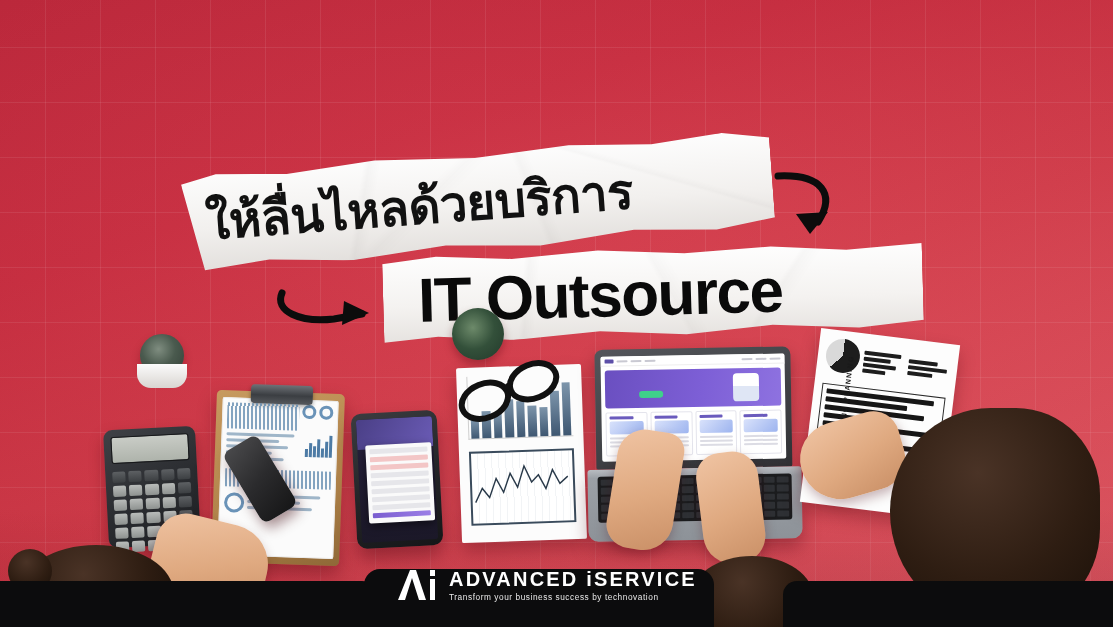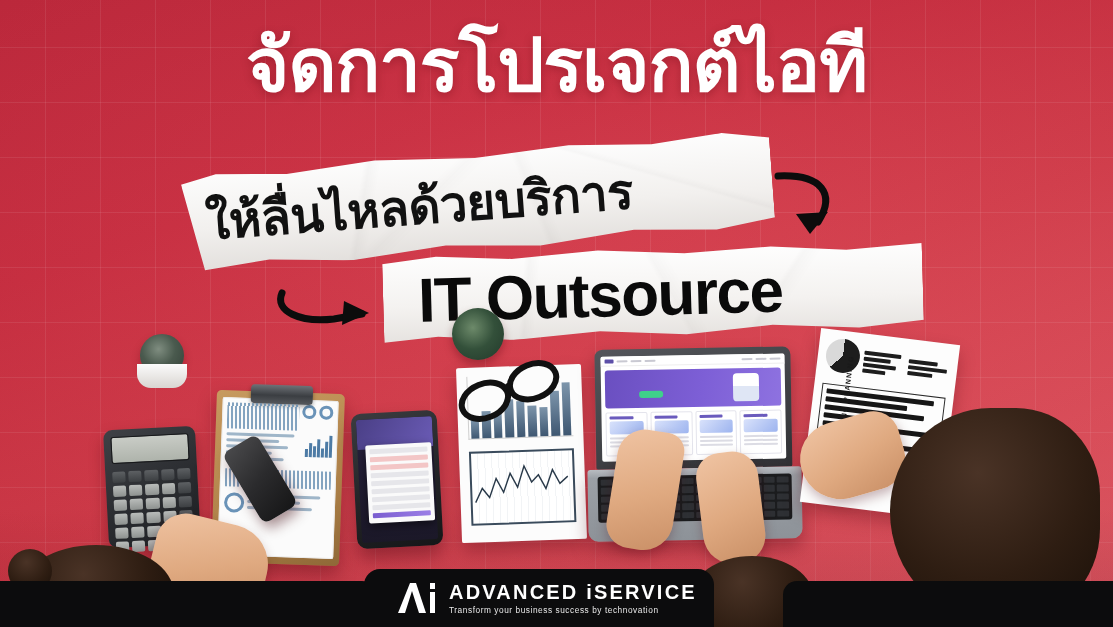--- a/index.html
+++ b/index.html
@@ -214,37 +214,36 @@
   
   .person{position:absolute;}
   .hair{border-radius:50%;background:radial-gradient(circle at 42% 30%, #4a3326 0%, #2e1d12 55%, #190f08 100%);}
   .skin{background:linear-gradient(160deg,#f0c4a3 0%, #dfa980 55%, #c98f66 100%);}
   .shirt-white{background:linear-gradient(180deg,#fdfdfd,#e6e7ea);}
 
   
   .logo-bar{
     position:absolute;left:364px;bottom:0;width:350px;height:58px;
     background:#0c0c0d;border-radius:16px 16px 0 0;
-    display:flex;align-items:center;gap:13px;padding:0 0 0 32px;box-sizing:border-box;margin-top:16px;
+    display:flex;align-items:flex-start;gap:13px;padding:0 0 0 32px;box-sizing:border-box;margin-top:16px;
   }
   .logo-mark{position:relative;width:40px;height:32px;flex:none;}
   .logo-text{display:flex;flex-direction:column;line-height:1;}
   .logo-name{color:#fff;font-weight:700;font-size:20px;letter-spacing:2.2px;white-space:nowrap;}
   .logo-tag{color:#e9e9e9;font-size:8.3px;letter-spacing:.55px;margin-top:4px;white-space:nowrap;}
 </style>
 </head>
 <body>
 
 <div class="stage">
 
   <div class="bg"></div>
   <div class="bg-grid"></div>
   <div class="bg-vignette"></div>
 
-  <div class="headline-1">จัดการโปรเจกต์ไอที</div>
 
   <div class="paper2">
       <div class="crease"></div>
     </div>
   <div class="headline-2">ให้ลื่นไหลด้วยบริการ</div>
 
   <div class="paper3">
       <div class="crease"></div>
     </div>
   <div class="headline-3">IT Outsource</div>

